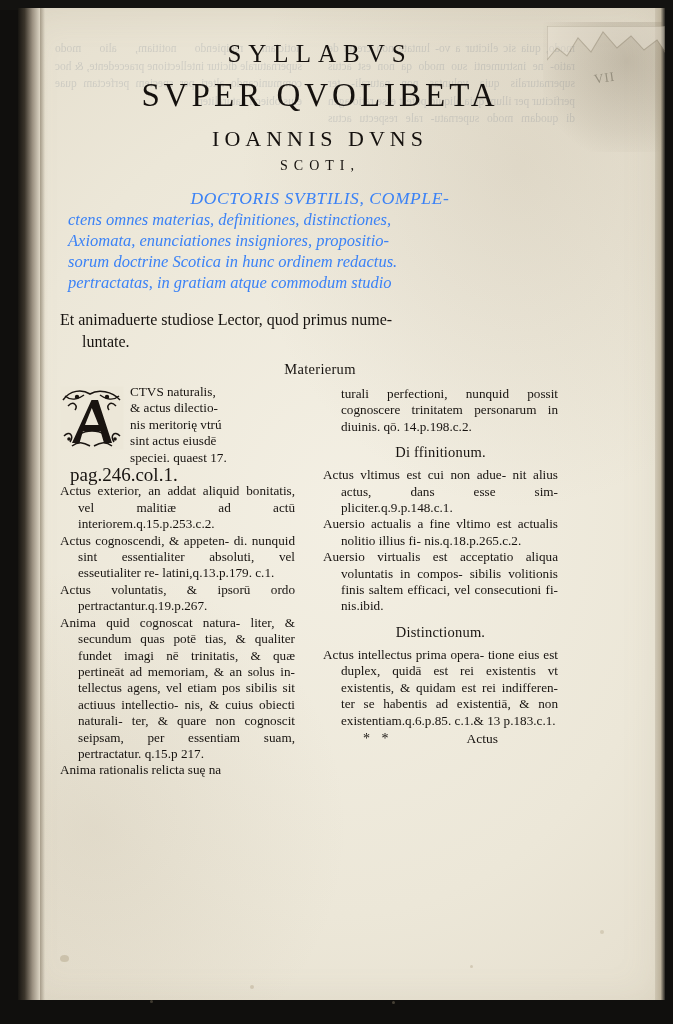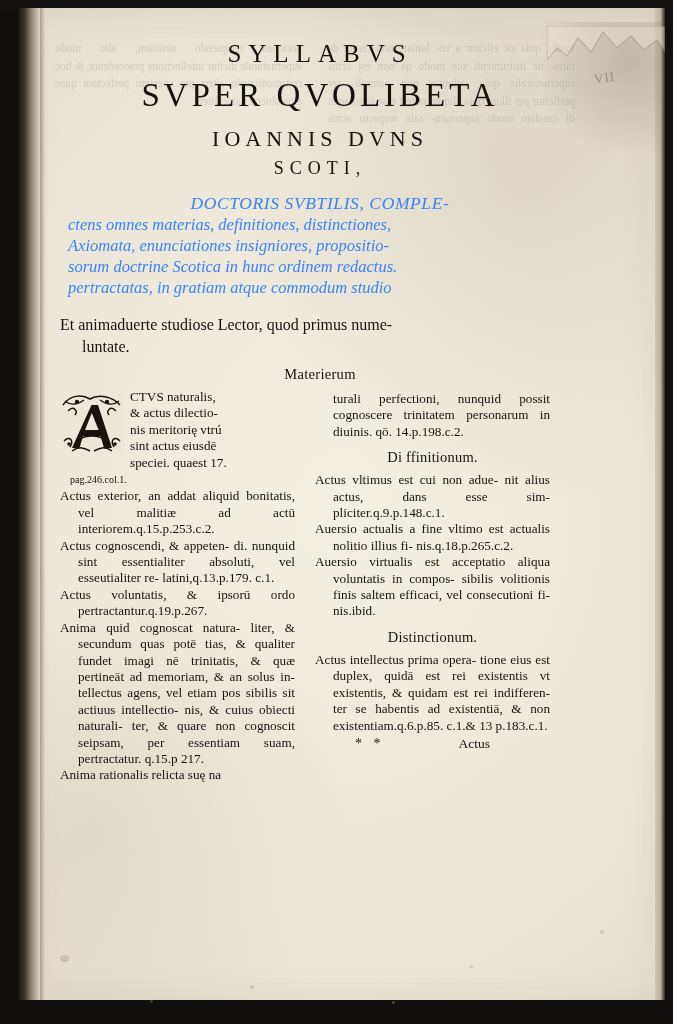--- a/index.html
+++ b/index.html
@@ -79,21 +79,21 @@
   .title-line{
     text-align:center;
     font-family:"Liberation Serif", serif;
     font-weight:400;
     color:#15110e;
     white-space:pre;
   }
   #t-syllabus{font-size:25px;letter-spacing:7px;margin-top:18px;}
   #t-super{font-size:33px;letter-spacing:4px;margin-top:9px;}
   #t-ioannis{font-size:22px;letter-spacing:5px;margin-top:12px;}
-  #t-scoti{font-size:18px;letter-spacing:6px;margin-top:6px;}
+  #t-scoti{font-size:14px;letter-spacing:6px;margin-top:6px;}
 
   .subtitle{
     font-style:italic;
     font-size:16.5px;
     line-height:21px;
     color:#3b82f6;
     margin-top:14px;
   }
   #sub-line-0{text-align:center;letter-spacing:.6px;font-size:17.5px;}
   .sub-rest{ text-align:justify; padding-left:8px; padding-right:4px;}
@@ -112,21 +112,21 @@
     text-align:center;
     font-size:14.5px;
     margin-top:9px;
     margin-bottom:6px;
     letter-spacing:.3px;
   }
 
   
   #columns{
     display:flex;
-    gap:20px;
+    gap:28px;
     margin-top:2px;
   }
   .col{width:235px;}
   .col.right{padding-top:2px;}
 
   .entry{
     font-size:13.2px;
     line-height:16.4px;
     text-align:justify;
     margin-bottom:0px;
@@ -141,21 +141,21 @@
     float:left;
     width:64px;height:64px;
     margin:2px 6px 0 0;
     position:relative;
   }
   .dropcap svg{display:block;}
   .dropcap-text{
     font-size:13.2px;line-height:16.4px;text-align:justify;
   }
   #dropcap-tail{
-    font-size:10px;line-height:16.4px;
+    font-size:19px;line-height:16.4px;
     padding-left:10px;
     margin-top:1px;
     font-family:Liberation Serif, serif;
   }
 
   .section-head{
     text-align:center;
     font-size:14.5px;
     margin:9px 0 6px 0;
     letter-spacing:.2px;

